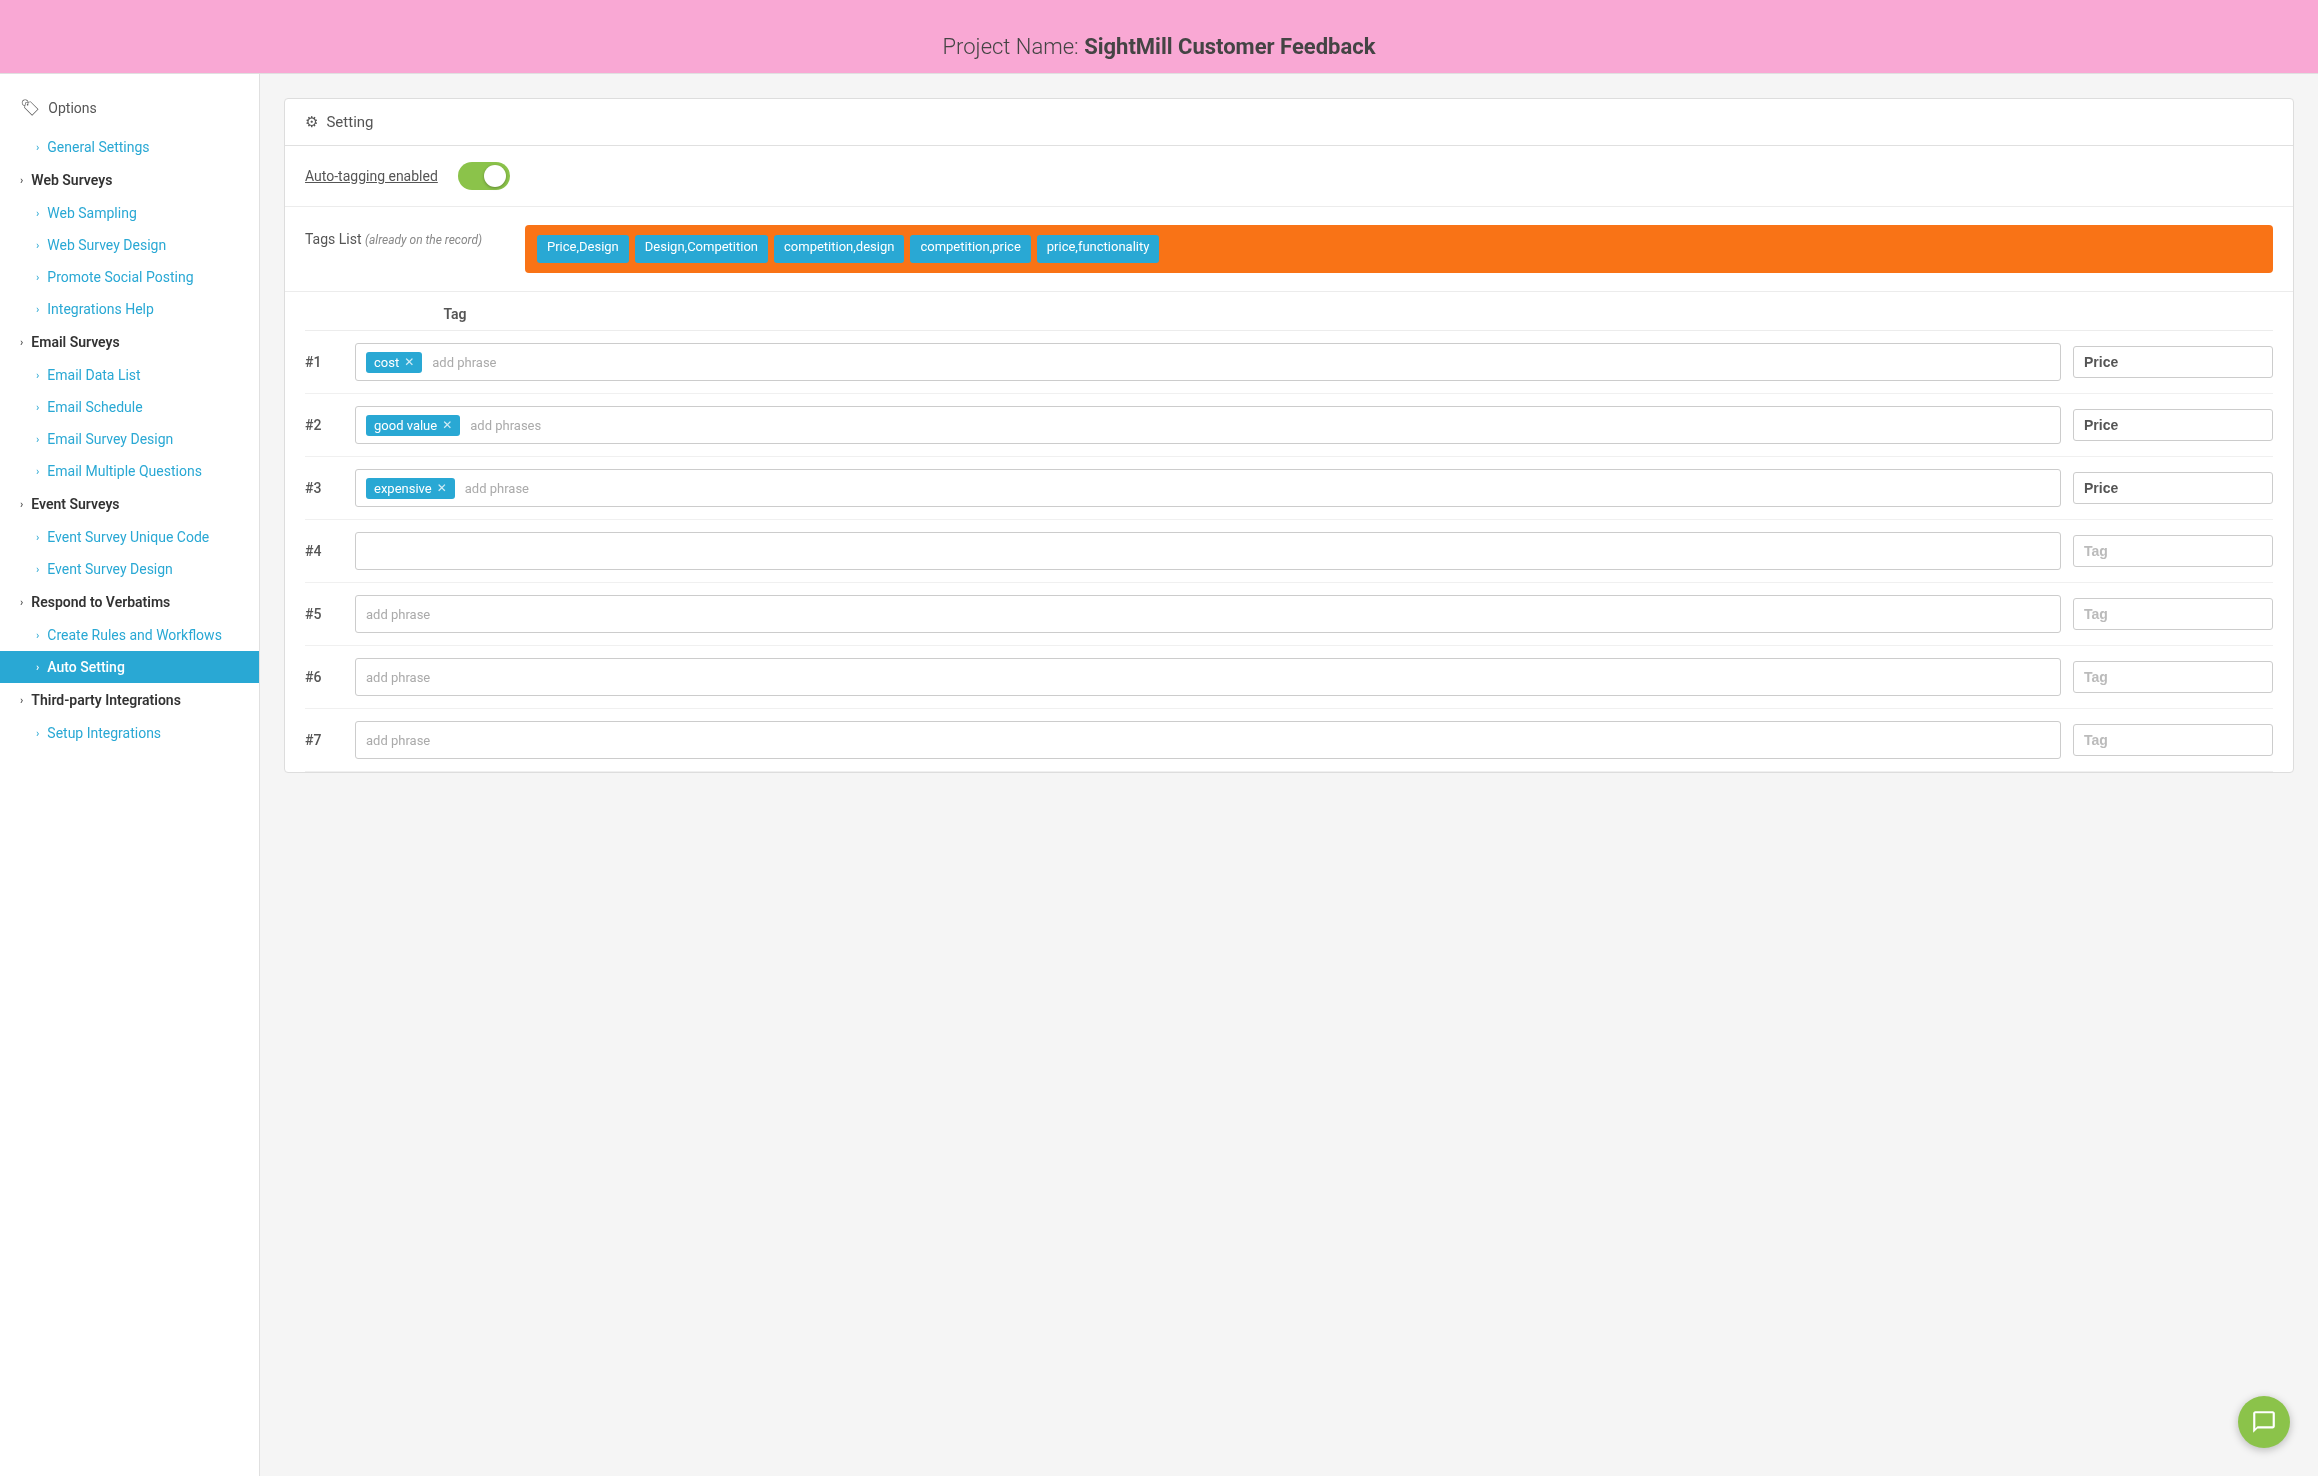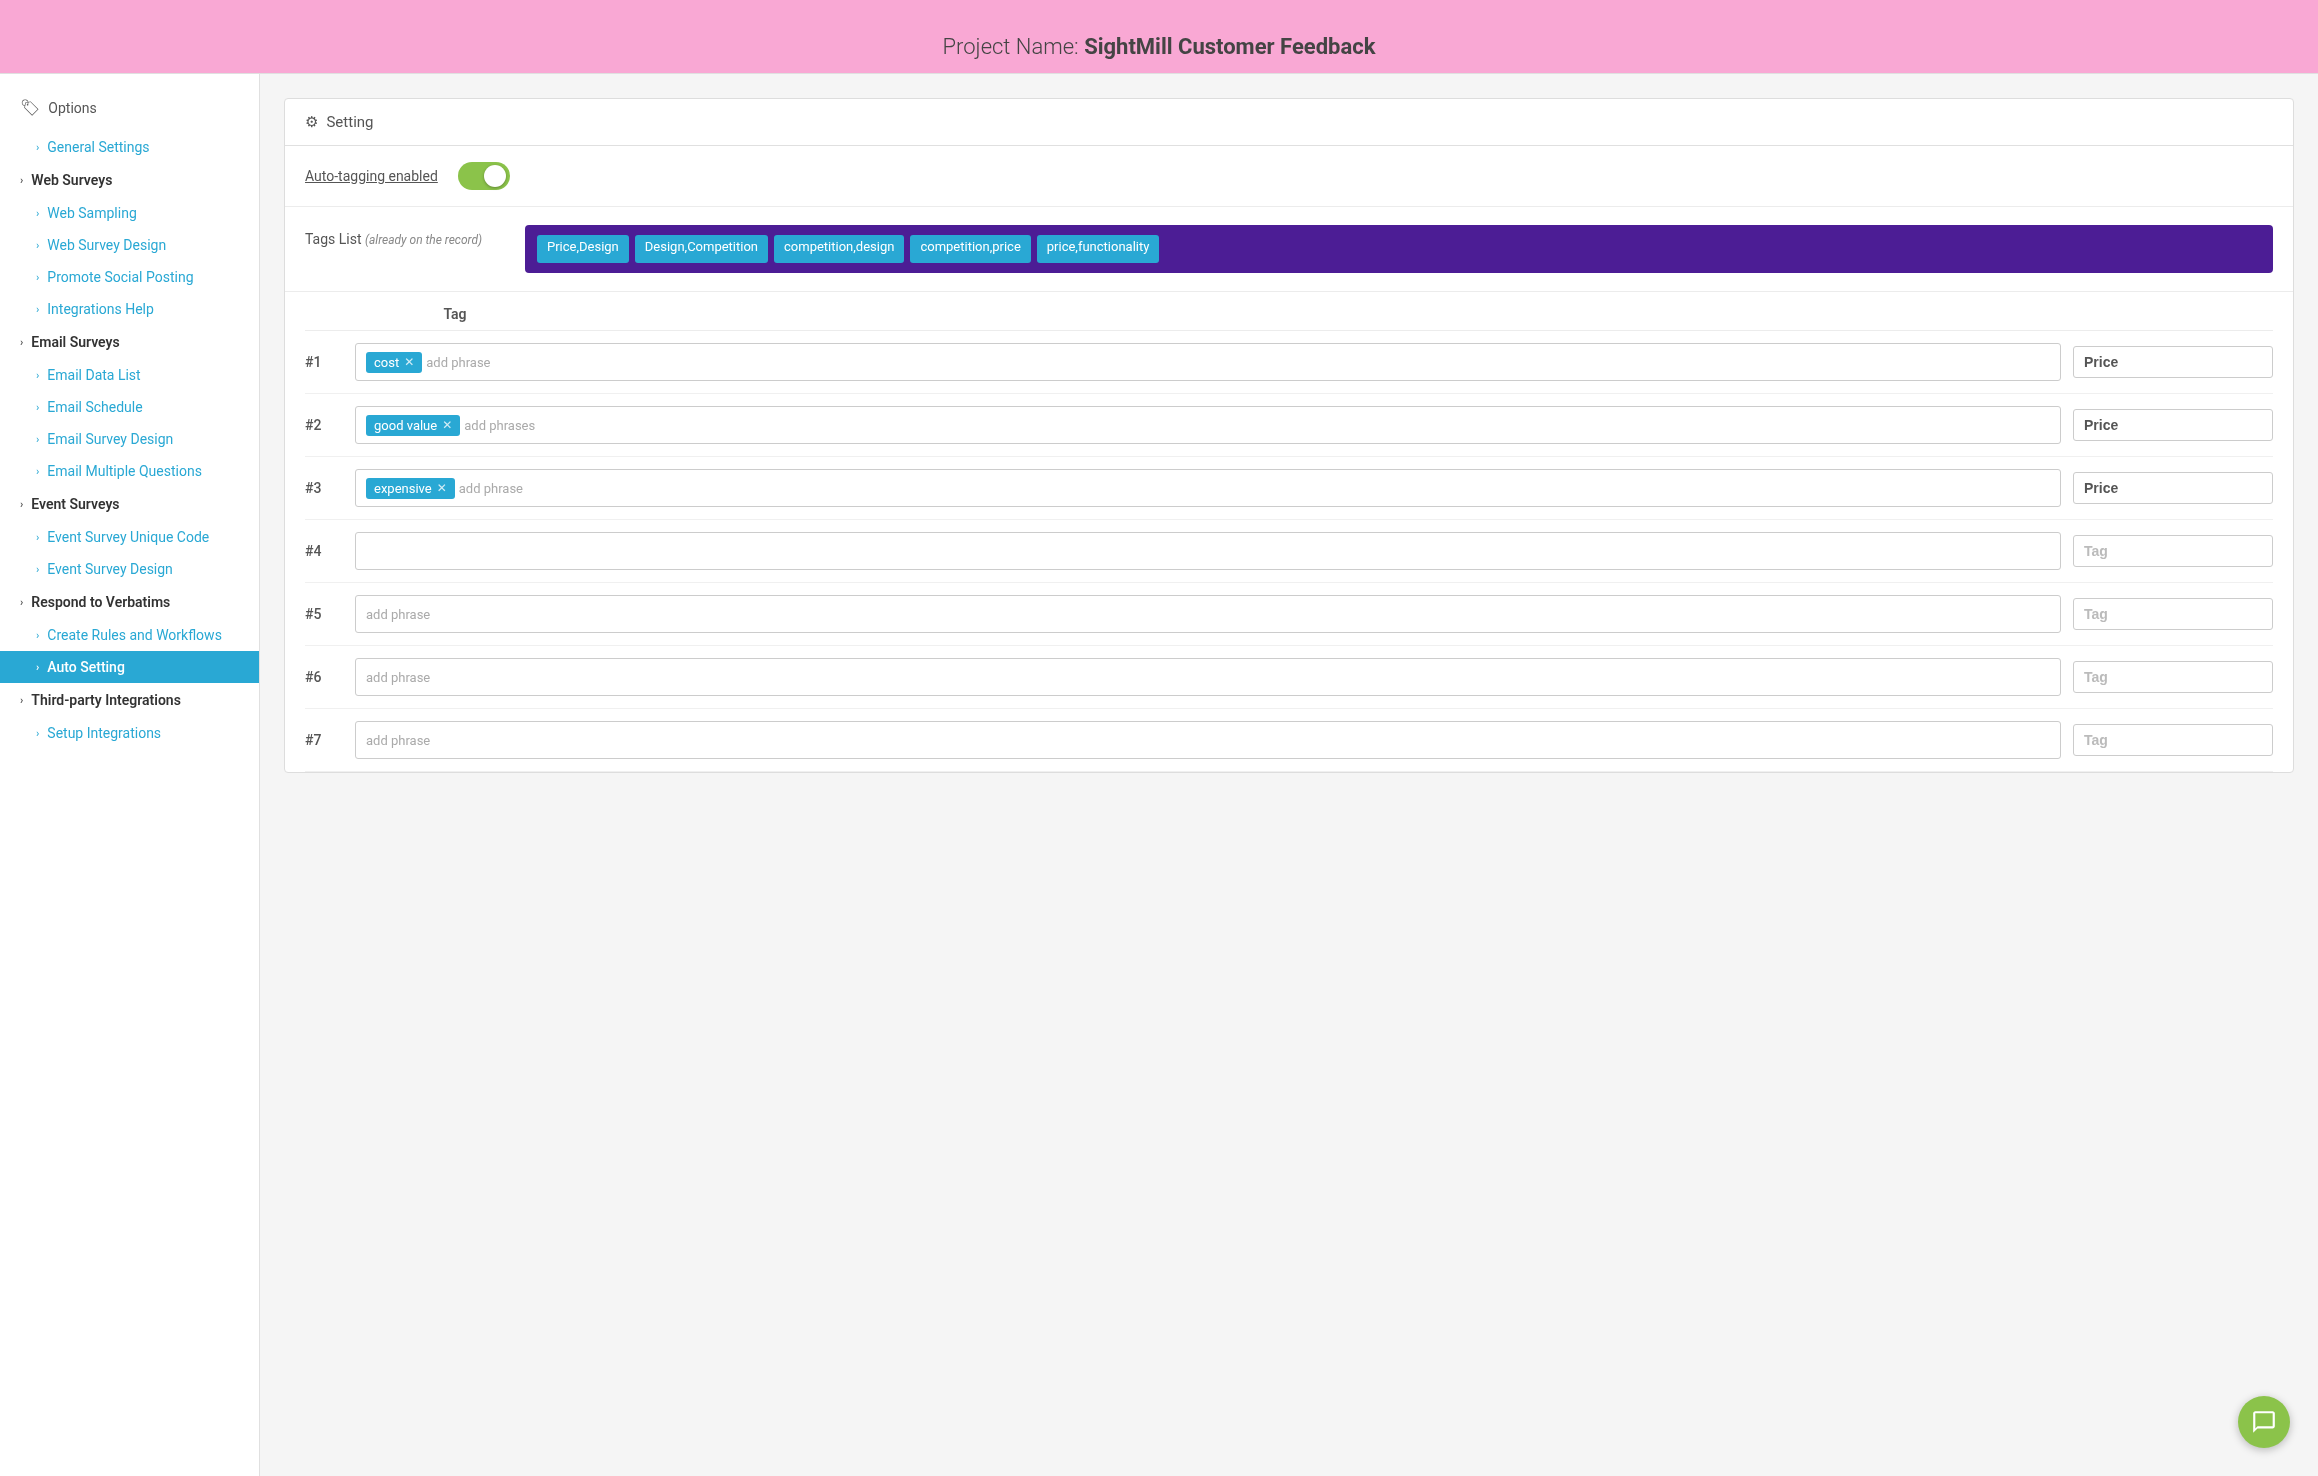--- a/index.html
+++ b/index.html
@@ -131,21 +131,21 @@
       align-items: flex-start;
       padding: 18px 20px;
       border-bottom: 1px solid #ececec;
       gap: 20px;
     }
     .tags-row-label { font-size: 14px; color: #555; min-width: 200px; padding-top: 6px; }
     .tags-row-label em { font-style: italic; font-size: 12px; color: #888; }
 
     .tags-container {
       flex: 1;
-      background: #4c1d95;
+      background: #f97316;
       border-radius: 4px;
       padding: 10px 12px;
       display: flex;
       flex-wrap: wrap;
       gap: 6px;
       min-height: 48px;
     }
     .tag-badge {
       background: #29a8d4;
       color: #fff;
@@ -182,21 +182,21 @@
       flex-shrink: 0;
     }
     .phrase-input-wrap {
       flex: 1;
       border: 1px solid #ccc;
       border-radius: 3px;
       padding: 6px 10px;
       display: flex;
       align-items: center;
       flex-wrap: wrap;
-      gap: 4px;
+      gap: 10px;
       min-height: 38px;
       background: #fff;
     }
     .phrase-chip {
       background: #29a8d4;
       color: #fff;
       padding: 3px 8px;
       border-radius: 3px;
       font-size: 13px;
       display: flex;

